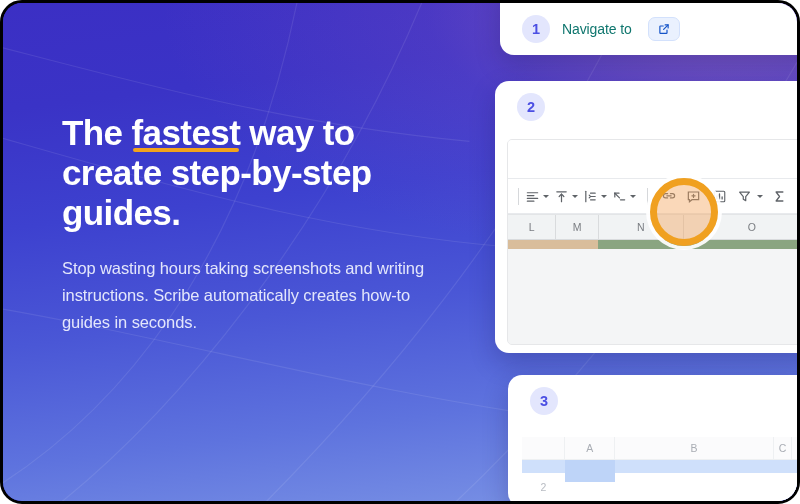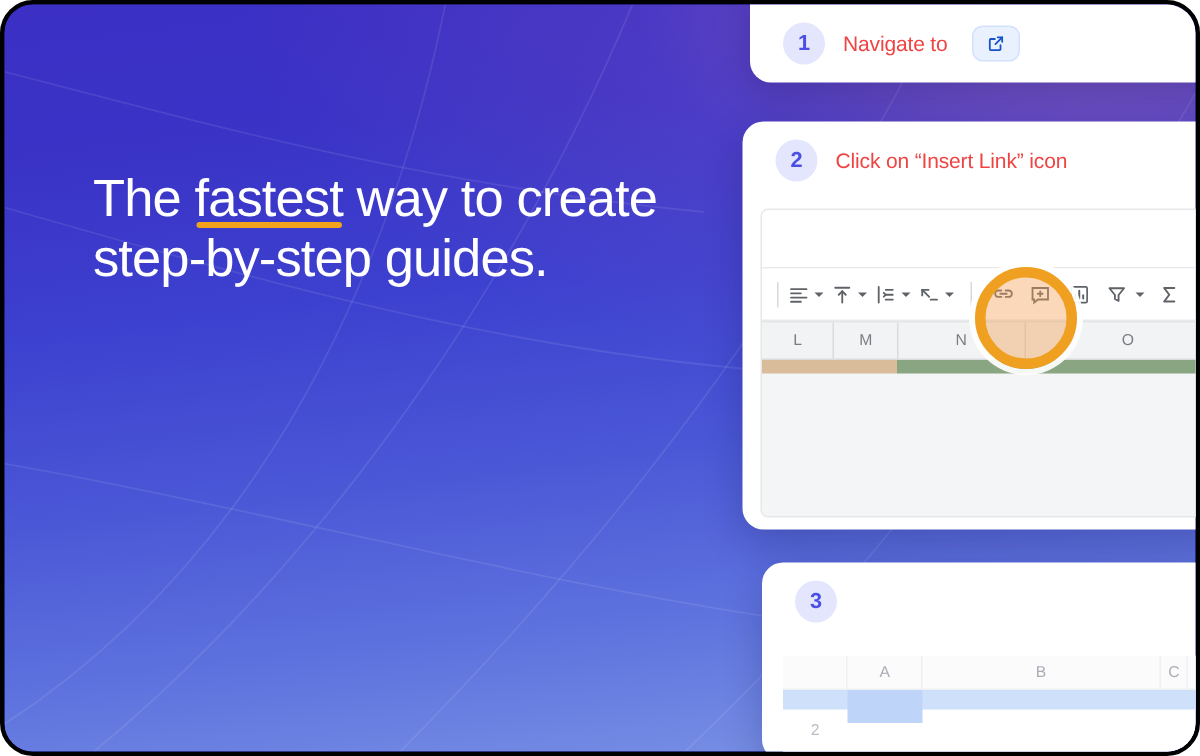--- a/index.html
+++ b/index.html
@@ -36,21 +36,21 @@
   .arcs{position:absolute;inset:0;opacity:.5;}
   .arcs svg{width:100%;height:100%;display:block;}
 
   
   .copy{position:absolute; left:59px; top:110px; width:400px;}
   h1.headline{
     margin:0;
     color:#ffffff;
     font-size:35px;
     line-height:40px;
-    font-weight:normal;
+    font-weight:bold;
     letter-spacing:-0.6px;
   }
   .hl{position:relative; display:inline-block;}
   .hl .ul{
     position:absolute; left:1px; right:1px; bottom:1px; height:4px;
     background:#f2a31c; border-radius:2px;
   }
   p.subcopy{
     margin:22px 0 0 0;
     color:#e3e6fb;
@@ -76,21 +76,21 @@
   .card-head{display:flex;align-items:center;gap:12px;padding:0 0 0 22px;height:52px;}
   #card1 .card-head{height:52px;margin-top:24px;}
   .badge{
     width:28px;height:28px;border-radius:50%;
     background:#e3e6fd;color:#4b4fe3;
     font-size:14.5px;font-weight:bold;
     display:flex;align-items:center;justify-content:center;
     flex:0 0 auto;
   }
   .step-text{
-    color:#ef4444;font-size:14px;font-weight:normal;letter-spacing:-0.1px;white-space:nowrap;
+    color:#0f766e;font-size:14px;font-weight:normal;letter-spacing:-0.1px;white-space:nowrap;
   }
   .url-pill{
     display:inline-flex;align-items:center;gap:6px;
     background:#eaf1fe;border:1px solid #d3e1fc;border-radius:7px;
     padding:5px 9px;
     color:#1554c8;font-size:13.5px;font-weight:bold;white-space:nowrap;
     margin-left:4px;
   }
   .ext-icon{display:inline-block;width:12px;height:12px;}
 
@@ -164,20 +164,21 @@
         <path d="M 440 520 C 560 410, 690 250, 800 60"></path>
         <path d="M -60 120 C 120 170, 330 240, 560 250"></path>
         <path d="M -60 300 C 140 330, 340 390, 560 420"></path>
         <path d="M -60 30 C 100 70, 260 120, 470 140"></path>
       </g>
     </svg>
   </div>
 
   <div class="copy">
     <h1 class="headline"><span>The </span><span class="hl"><span>fastest</span><span class="ul"></span></span><span> way to create step-by-step guides.</span></h1>
+    <p class="subcopy">Stop wasting hours taking screenshots and writing instructions. Scribe automatically creates how-to guides in seconds.</p>
   </div>
 
   <div class="card" id="card1">
     <div class="card-head">
       <div class="badge">1</div>
       <div class="step-text">Navigate to</div>
       <div class="url-pill">
         <span class="ext-icon">
           <svg viewBox="0 0 16 16" width="12" height="12" fill="none" stroke="#1554c8" stroke-width="1.6" stroke-linecap="round" stroke-linejoin="round">
             <path d="M9.5 2.5h4v4"></path>
@@ -185,21 +186,20 @@
             <path d="M12 9.5v3.5a.8.8 0 0 1-.8.8H3.3a.8.8 0 0 1-.8-.8V4.8a.8.8 0 0 1 .8-.8H7"></path>
           </svg>
         </span>
       </div>
     </div>
   </div>
 
   <div class="card" id="card2">
     <div class="card-head">
       <div class="badge">2</div>
-      <div class="step-text">Click on “Insert Link” icon</div>
     </div>
 
     <div class="sheet2">
       <div class="gap"></div>
 
       <div class="toolbar">
         <div class="tbsep"></div>
 
         <div class="tb">
           <svg width="15" height="15" viewBox="0 0 16 16" stroke="#5f6368" stroke-width="1.3" stroke-linecap="round">

